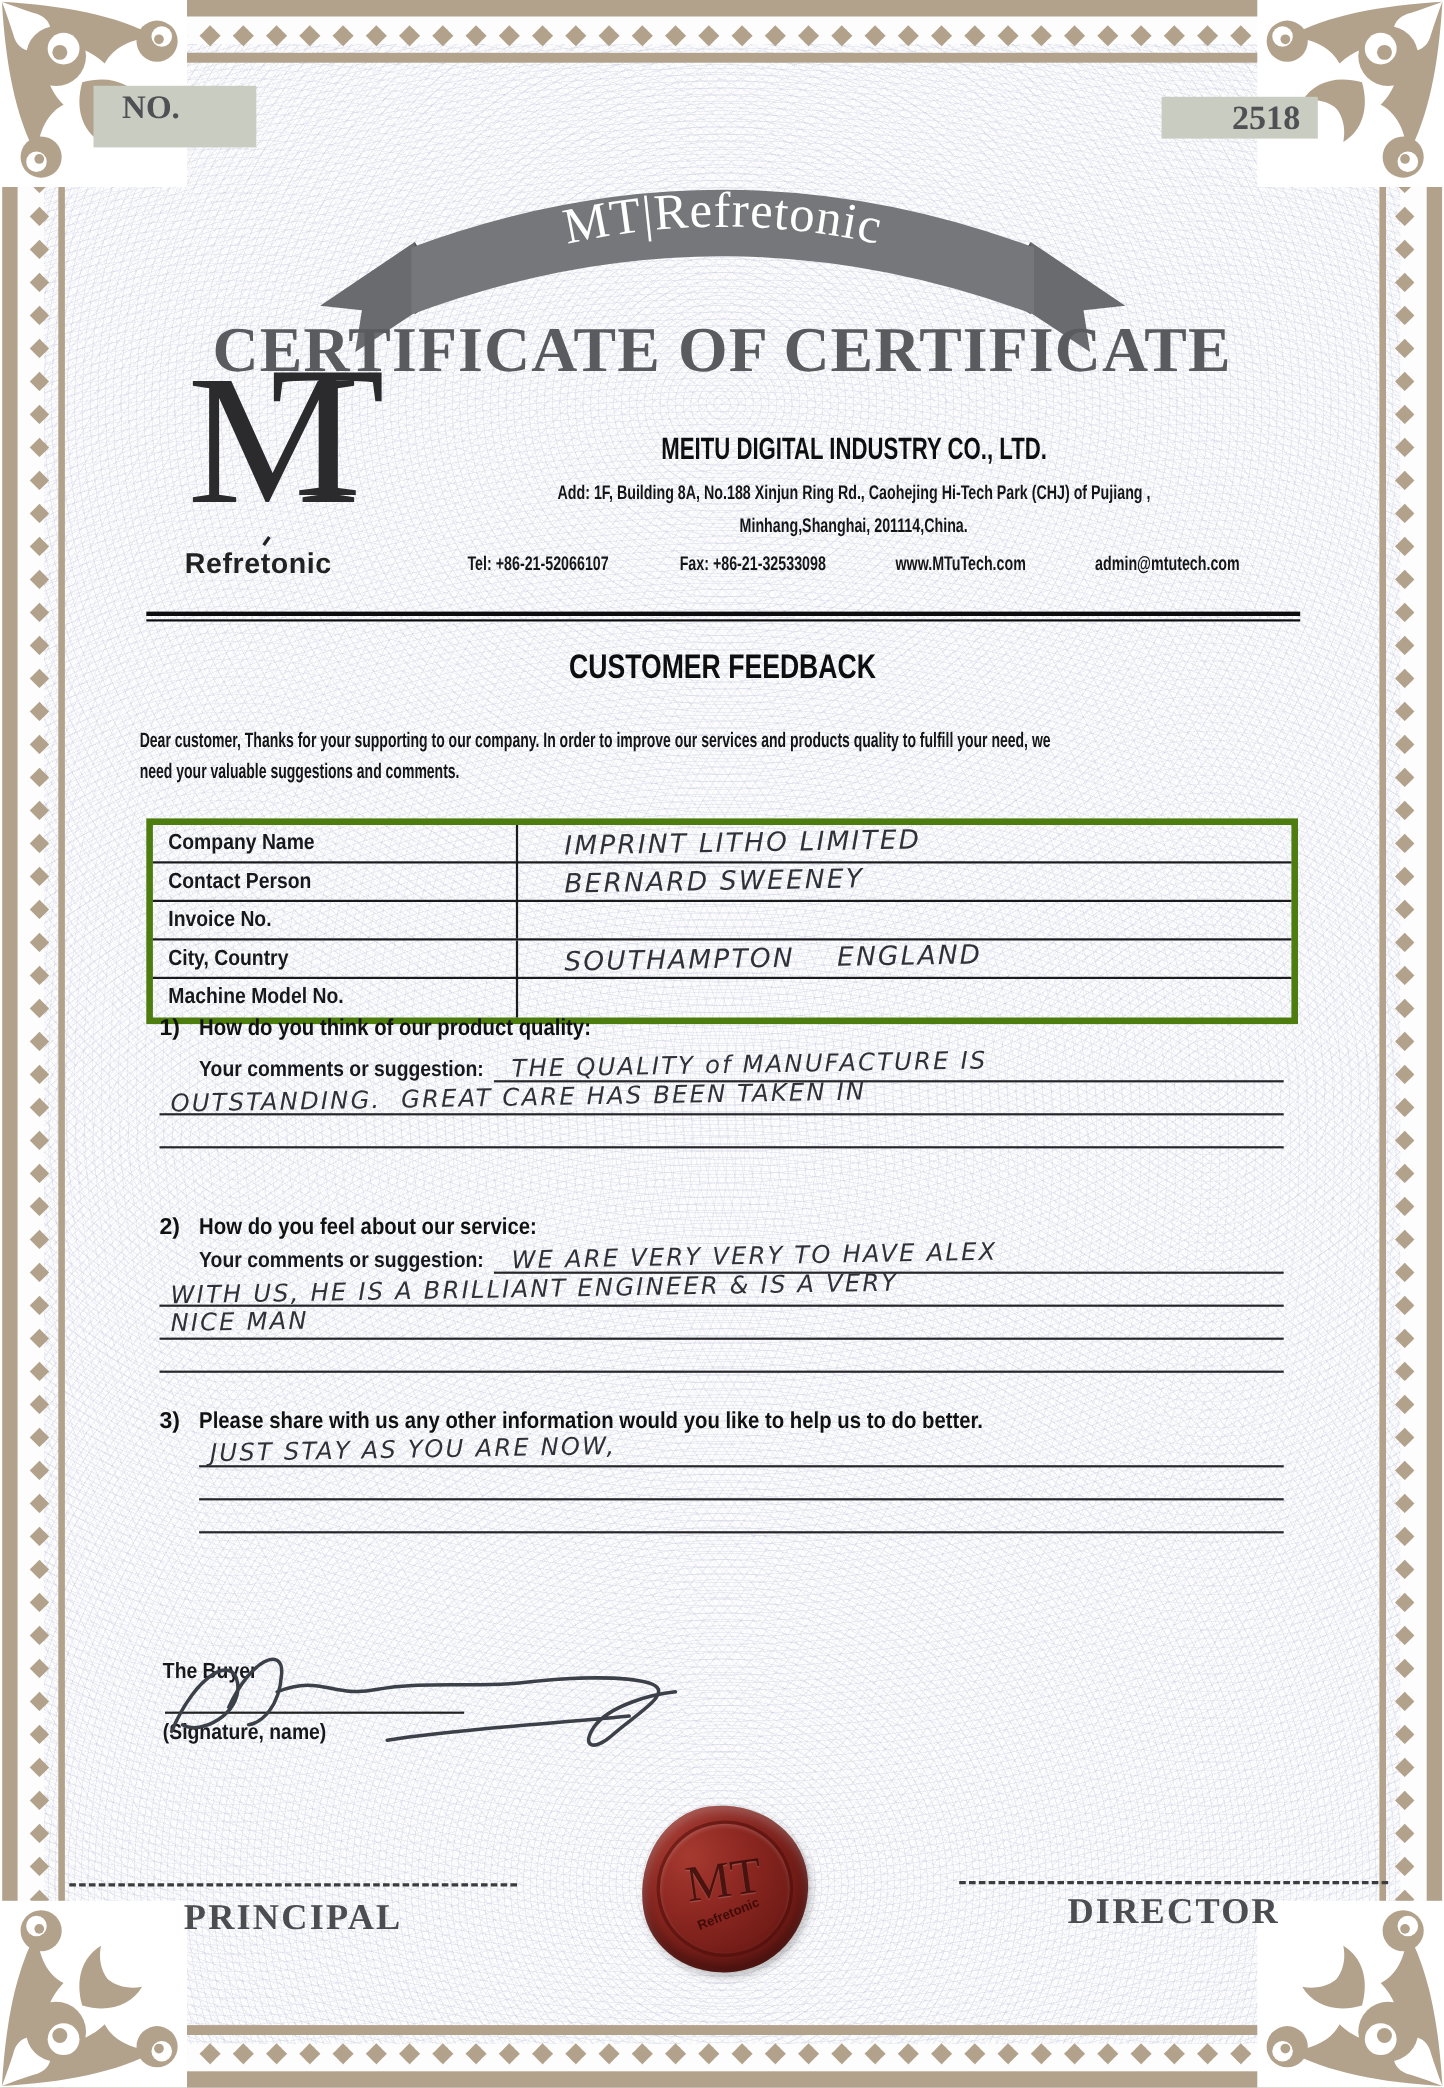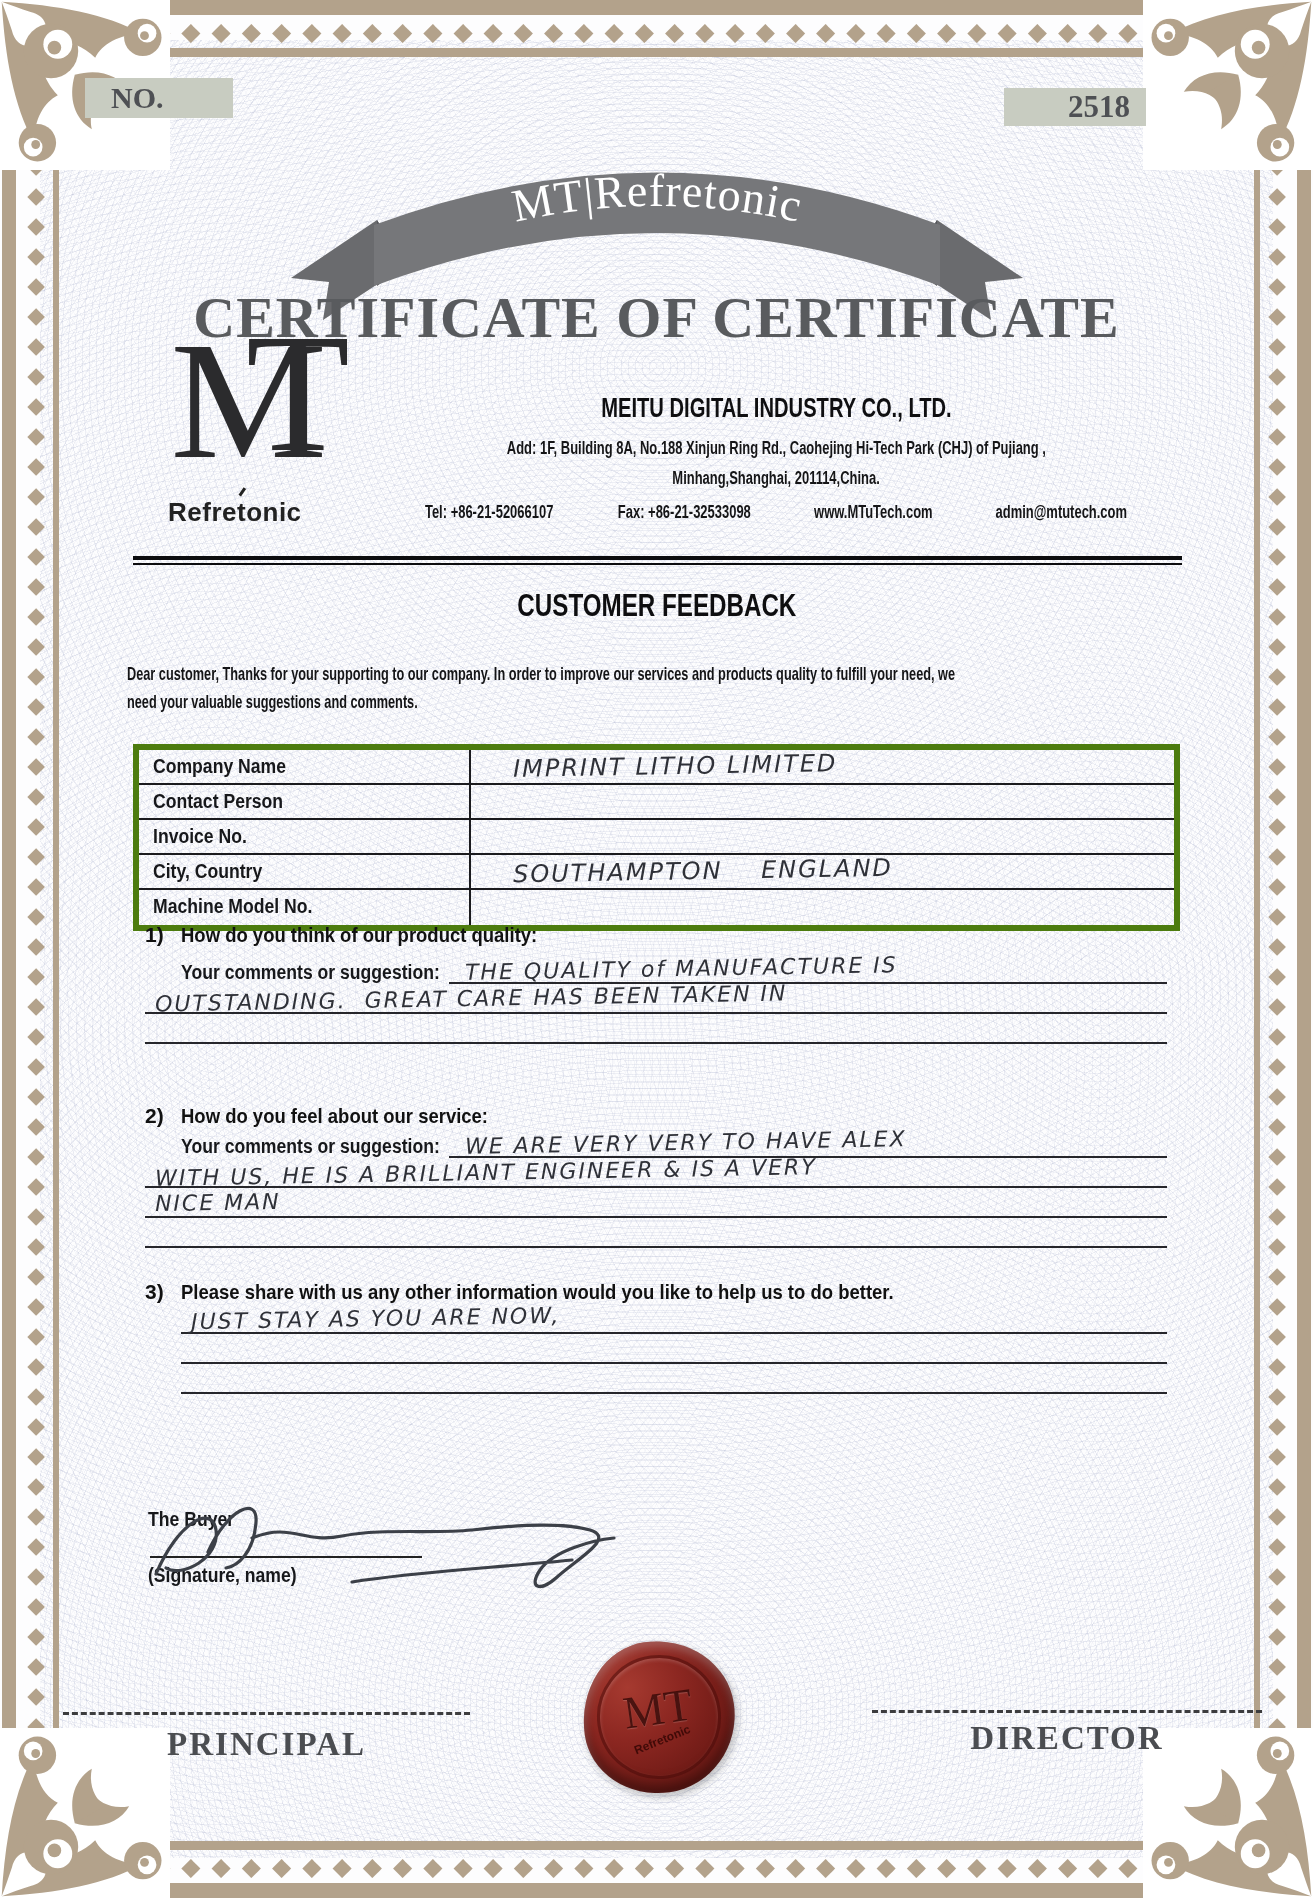--- a/index.html
+++ b/index.html
@@ -31,22 +31,22 @@
   .edge-right .vbar-outer{right:2px;} .edge-right .vdstrip{right:21px;} .edge-right .vbar-inner{right:53px;}
   .corner{position:absolute;width:170px;height:170px;z-index:2;background:#fff;}
   .corner svg{width:100%;height:100%;display:block;}
   .corner-tl{left:0;top:0;}
   .corner-tr{right:0;top:0;transform:scaleX(-1);}
   .corner-bl{left:0;bottom:0;transform:scaleY(-1);}
   .corner-br{right:0;bottom:0;transform:scale(-1,-1);}
   
   .content{position:absolute;inset:0;z-index:3;}
   .badge{position:absolute;background:#c8ccc1;font-family:"Liberation Serif", serif;font-weight:bold;color:#4e5054;}
-  .badge-no{left:85px;top:78px;width:148px;height:40px;font-size:30px;line-height:40px;padding-left:26px;box-sizing:border-box;}
-  .badge-num{left:1004px;top:88px;width:142px;height:38px;font-size:31px;line-height:38px;text-align:right;padding-right:16px;box-sizing:border-box;}
+  .badge-no{left:85px;top:78px;width:148px;height:56px;font-size:30px;line-height:40px;padding-left:26px;box-sizing:border-box;}
+  .badge-num{left:1056px;top:88px;width:142px;height:38px;font-size:31px;line-height:38px;text-align:right;padding-right:16px;box-sizing:border-box;}
   .ribbon{position:absolute;left:277px;top:128px;width:760px;height:215px;}
   .title{position:absolute;left:0;right:0;top:284px;text-align:center;font-family:"Liberation Serif", serif;
          font-weight:bold;font-size:58px;color:#595b5e;letter-spacing:1px;white-space:nowrap;}
   
   .logo{position:absolute;left:168px;top:318px;width:210px;height:215px;}
   .mono{position:relative;height:175px;font-family:"Liberation Serif", serif;color:#2b2b2d;}
   .mono .m{position:absolute;left:6px;top:-14px;font-size:168px;transform:scaleX(1.05);}
   .mono .t{position:absolute;left:78px;top:-22px;font-size:170px;}
   .logo-name{position:relative;font-size:26px;font-weight:bold;color:#222;letter-spacing:0.5px;margin-top:4px;}
   .logo-name .tick{position:absolute;left:72px;top:-7px;width:9px;height:9px;border-left:3px solid #222;transform:rotate(35deg);}
@@ -223,20 +223,21 @@
       <span class="line">need your valuable suggestions and comments.</span>
     </div>
 
     <div class="ftable">
       <div class="trow">
         <div class="tlabel"><span class="sql">Company Name</span></div>
         <div class="tval"><span class="hand">IMPRINT LITHO LIMITED</span></div>
       </div>
       <div class="trow">
         <div class="tlabel"><span class="sql">Contact Person</span></div>
+        <div class="tval"><span class="hand">BERNARD SWEENEY</span></div>
       </div>
       <div class="trow">
         <div class="tlabel"><span class="sql">Invoice No.</span></div>
         <div class="tval"><span class="hand"></span></div>
       </div>
       <div class="trow">
         <div class="tlabel"><span class="sql">City, Country</span></div>
         <div class="tval"><span class="hand">SOUTHAMPTON    ENGLAND</span></div>
       </div>
       <div class="trow">

